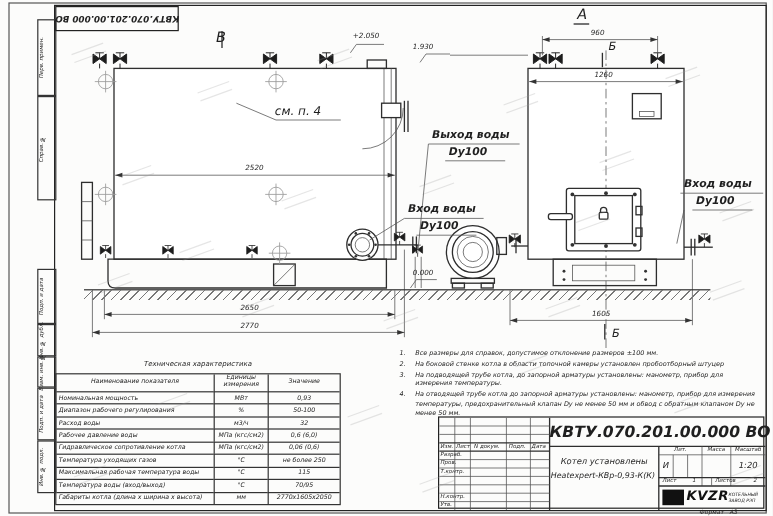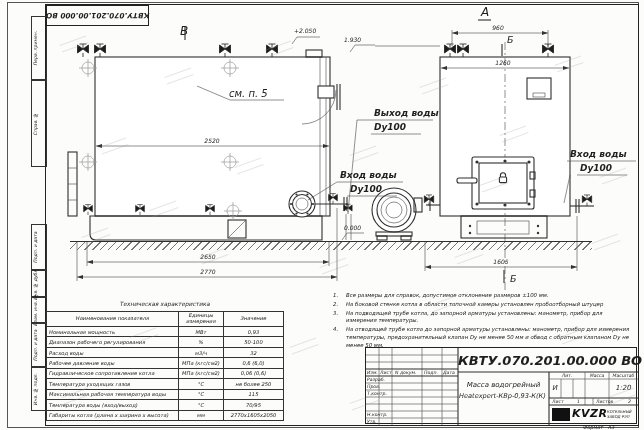--- a/index.html
+++ b/index.html
@@ -271,27 +271,27 @@
       <line x1="347" y1="233" x2="364" y2="233" class="t"></line>
     </g>
   </svg>
 
   <div class="abs hatch" style="z-index:1;"></div>
 
   <div class="lbl" style="left:180px;top:25px;font-size:12px;z-index:2;">В</div>
   <div class="lbl" style="left:481px;top:6px;font-size:12px;z-index:2;">А</div>
   <div class="lbl" style="left:507px;top:35px;font-size:9.5px;z-index:2;">Б</div>
   <div class="lbl" style="left:510px;top:274px;font-size:9.5px;z-index:2;">Б</div>
-  <div class="lbl" style="left:229px;top:89px;font-size:10px;z-index:2;">см. п. 5</div>
+  <div class="lbl" style="left:229px;top:89px;font-size:10px;z-index:2;">см. п. 4</div>
 
   <div class="lbl" style="left:294px;top:28px;font-size:6px;z-index:2;">+2.050</div>
   <div class="lbl" style="left:344px;top:37px;font-size:6px;z-index:2;">1.930</div>
   <div class="lbl" style="left:344px;top:225px;font-size:6px;z-index:2;">0.000</div>
 
-  <div class="lbl" style="left:374px;top:109px;font-size:9px;font-weight:600;z-index:2;">Выход воды</div>
+  <div class="lbl" style="left:360px;top:109px;font-size:9px;font-weight:600;z-index:2;">Выход воды</div>
   <div class="lbl" style="left:374px;top:123px;font-size:9px;font-weight:600;z-index:2;">Dy100</div>
   <div class="lbl" style="left:340px;top:171px;font-size:9px;font-weight:600;z-index:2;">Вход воды</div>
   <div class="lbl" style="left:350px;top:185px;font-size:9px;font-weight:600;z-index:2;">Dy100</div>
   <div class="lbl" style="left:570px;top:150px;font-size:9px;font-weight:600;z-index:2;">Вход воды</div>
   <div class="lbl" style="left:580px;top:164px;font-size:9px;font-weight:600;z-index:2;">Dy100</div>
 
   <div class="lbl ctr" style="left:182px;top:138px;width:60px;font-size:6px;z-index:2;">2520</div>
   <div class="lbl ctr" style="left:470px;top:25px;width:56px;font-size:6px;z-index:2;">960</div>
   <div class="lbl ctr" style="left:475px;top:60px;width:56px;font-size:6px;z-index:2;">1260</div>
   <div class="lbl ctr" style="left:178px;top:254px;width:60px;font-size:6px;z-index:2;">2650</div>
@@ -396,21 +396,21 @@
     <div class="lbl" style="left:77px;top:22.5px;">Дата</div>
 
     <div class="lbl" style="left:1px;top:29.5px;">Разраб.</div>
     <div class="lbl" style="left:1px;top:36.5px;">Пров.</div>
     <div class="lbl" style="left:1px;top:43.5px;">Т.контр.</div>
     <div class="lbl" style="left:1px;top:64.5px;">Н.контр.</div>
     <div class="lbl" style="left:1px;top:71.5px;">Утв.</div>
 
     <div class="lbl ctr" style="left:92px;top:6px;width:180px;font-size:13px;font-weight:bold;">КВТУ.070.201.00.000 ВО</div>
 
-    <div class="lbl ctr" style="left:93px;top:34px;width:89px;font-size:7px;">Масса водогрейный</div>
+    <div class="lbl ctr" style="left:93px;top:34px;width:89px;font-size:7px;">Котел установлены</div>
     <div class="lbl ctr" style="left:93px;top:45px;width:72px;font-size:6.6px;">Heatexpert-КВр-0,93-К(К)</div>
 
     <div class="lbl ctr" style="left:183px;top:25.5px;width:36px;">Лит.</div>
     <div class="lbl ctr" style="left:219px;top:25.5px;width:24px;">Масса</div>
     <div class="lbl ctr" style="left:243px;top:25.5px;width:29px;">Масштаб</div>
     <div class="lbl ctr" style="left:183px;top:37px;width:12px;font-size:7px;">И</div>
     <div class="lbl ctr" style="left:243px;top:37px;width:29px;font-size:7px;">1:20</div>
 
     <div class="lbl" style="left:186px;top:51.5px;">Лист</div>
     <div class="lbl" style="left:211px;top:51.5px;">1</div>

